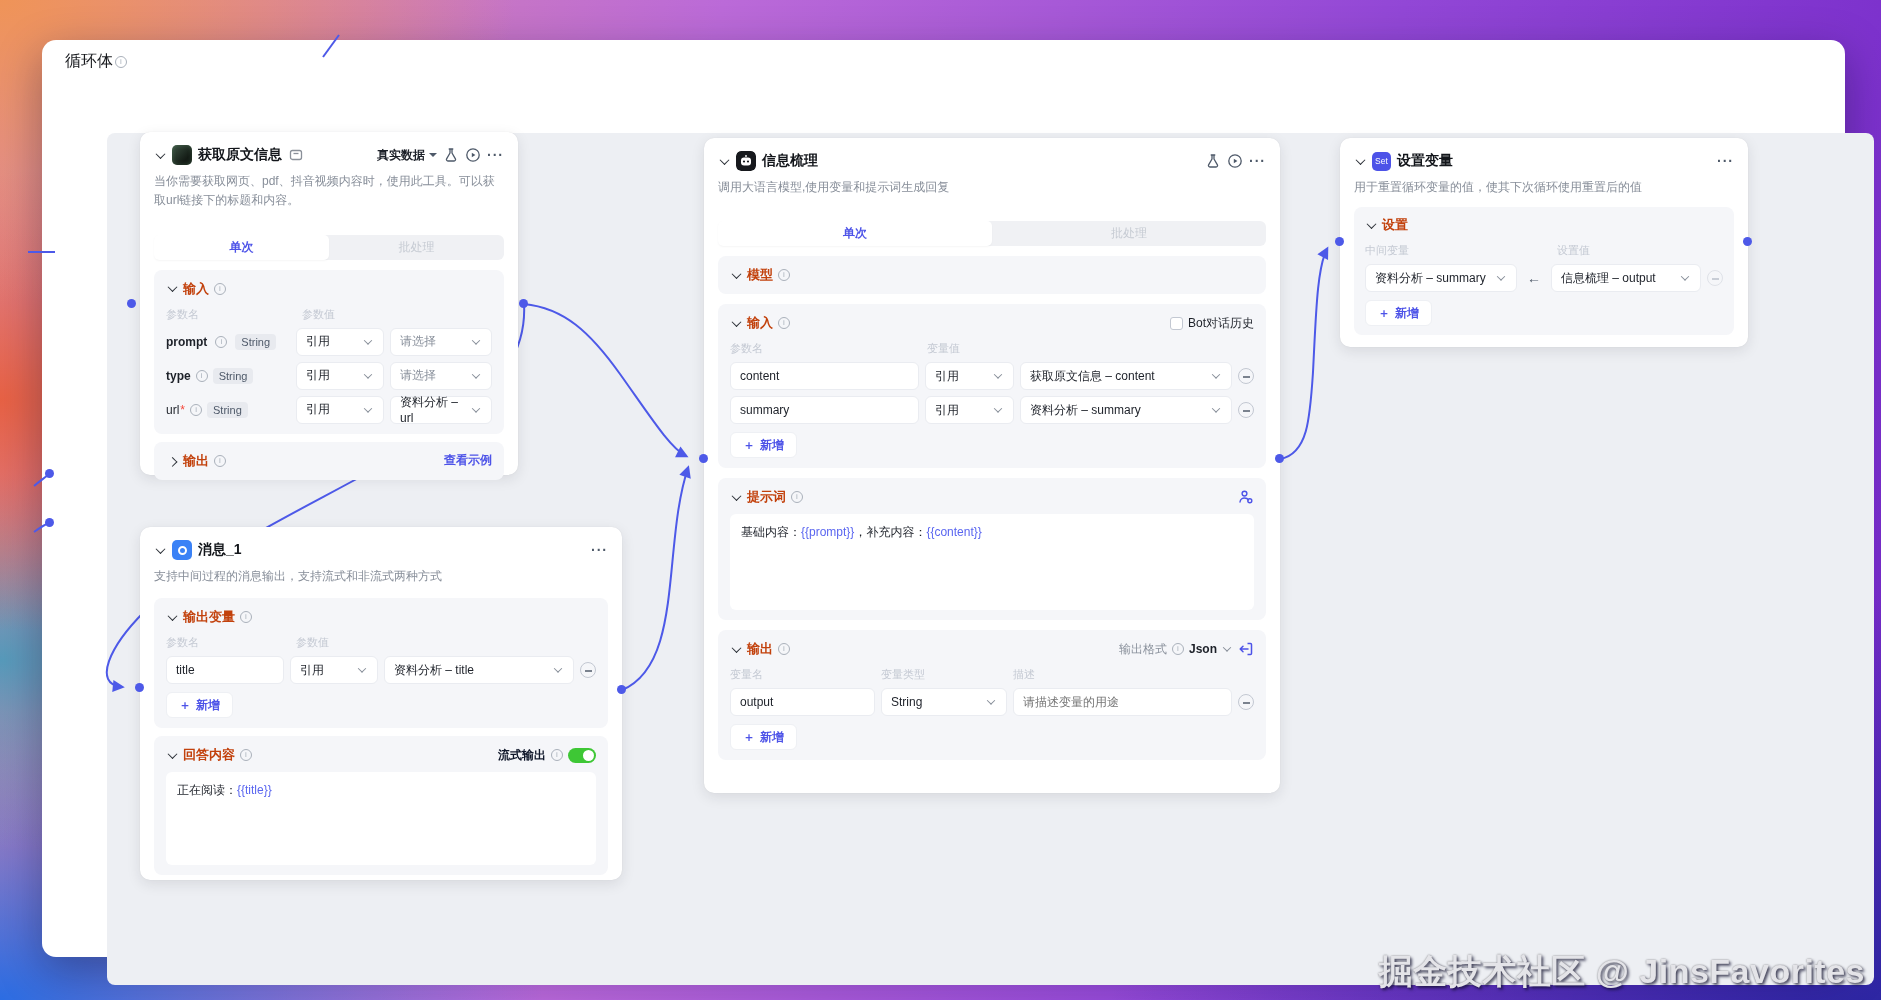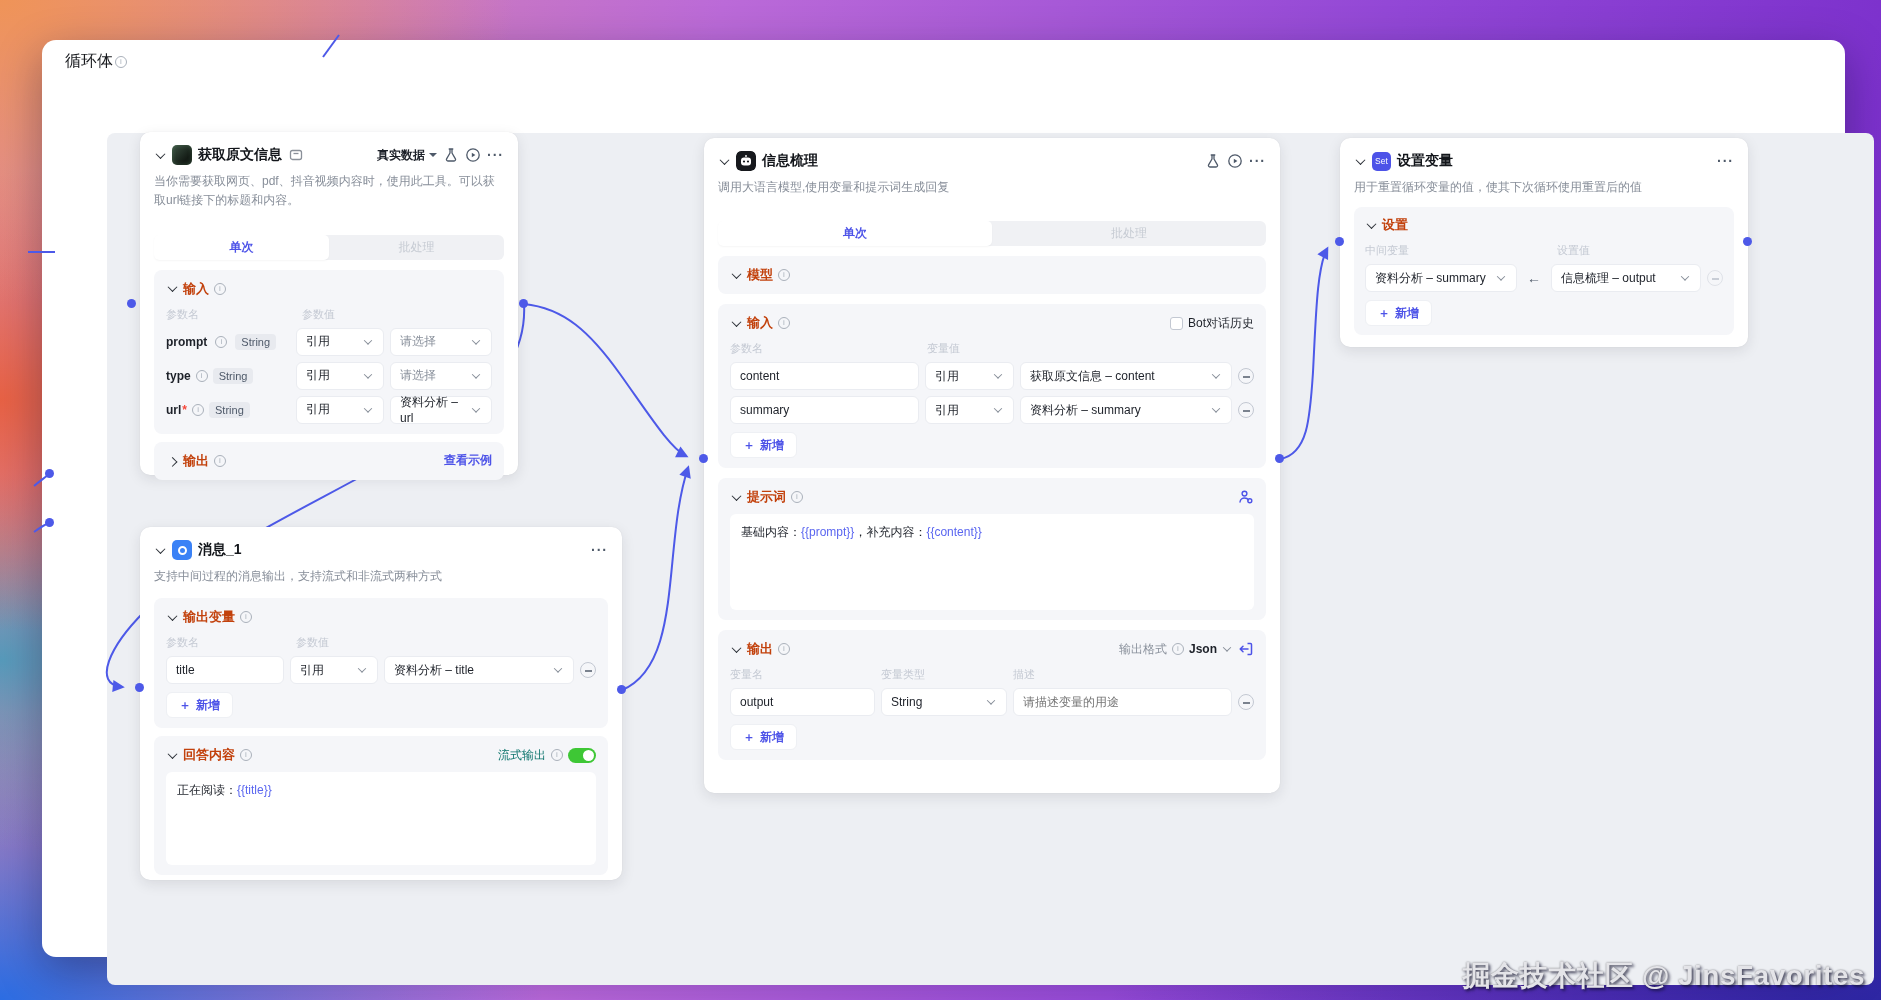--- a/index.html
+++ b/index.html
@@ -65,21 +65,21 @@
   .minus::before{content:"";position:absolute;left:3.5px;right:3.5px;top:6.8px;height:1.4px;background:#7a828e}
   .minus.light{border-color:#dfe2e8}.minus.light::before{background:#c8cdd6}
   .req{color:#f5483b;margin-left:1px}
   .link{color:#4d53e8;font-weight:600;font-size:12px}
   .blue-var{color:#5a66f0}
   .ta{background:#fff;border-radius:6px;margin-top:8px;padding:9px 11px;font-size:12px;line-height:1.6;color:#1d2129}
   .checkbox{width:13px;height:13px;border:1.4px solid #c3c8d2;border-radius:3px;background:#fff;flex:none}
   .toggle{width:28px;height:15px;border-radius:8px;background:#3ec735;position:relative;flex:none}
   .toggle::after{content:"";position:absolute;right:2px;top:2px;width:11px;height:11px;border-radius:50%;background:#fff}
   .nicon{width:20px;height:20px;border-radius:5px;flex:none}
-  .watermark{position:absolute;right:16px;bottom:5px;z-index:10;font-size:28px;font-weight:600;color:#e4e4e8;
+  .watermark{position:absolute;right:16px;bottom:5px;z-index:10;font-size:34px;font-weight:600;color:#e4e4e8;
     letter-spacing:.5px;text-shadow:2px 2px 3px rgba(15,15,45,.7),0 0 2px rgba(0,0,0,.45)}
 </style>
 </head>
 <body>
 
 <div class="stage">
   <div class="canvas">
     <div class="loop-area"></div>
   </div>
 
@@ -180,21 +180,21 @@
           <span>引用</span>
             <span class="chev small"></span>
         </div>
         <div class="box sel" style="flex:1">
           <span class="ph">请选择</span>
             <span class="chev small"></span>
         </div>
       </div>
       <div class="row">
         <div style="width:124px;display:flex;align-items:center;gap:5px">
-          <span style="font-weight:700"><span>url</span><span class="req">*</span></span>
+          <span style="font-weight:400"><span>url</span><span class="req">*</span></span>
           <i class="icon-info"></i>
           <span class="badge">String</span>
         </div>
         <div class="box sel" style="width:88px">
           <span>引用</span>
             <span class="chev small"></span>
         </div>
         <div class="box sel" style="flex:1">
           <span>资料分析 – url</span>
             <span class="chev small"></span>
@@ -247,21 +247,21 @@
         <span>＋</span>
           <span>新增</span>
       </div>
     </div>
     <div class="panel" style="margin-top:8px">
       <div class="phead">
         <span class="chev"></span>
         <span class="ptitle">回答内容</span>
         <i class="icon-info"></i>
         <span class="spacer"></span>
-        <span style="font-weight:400;color:#0f766e">流式输出</span>
+        <span style="font-weight:700;color:#0f172a">流式输出</span>
         <i class="icon-info"></i>
         <span class="toggle"></span>
       </div>
       <div class="ta" style="height:93px">
         <span>正在阅读：</span><span class="blue-var">{{title}}</span>
       </div>
     </div>
   </div>
 
   <div class="node" style="left:704px;top:138px;width:576px;height:655px">

